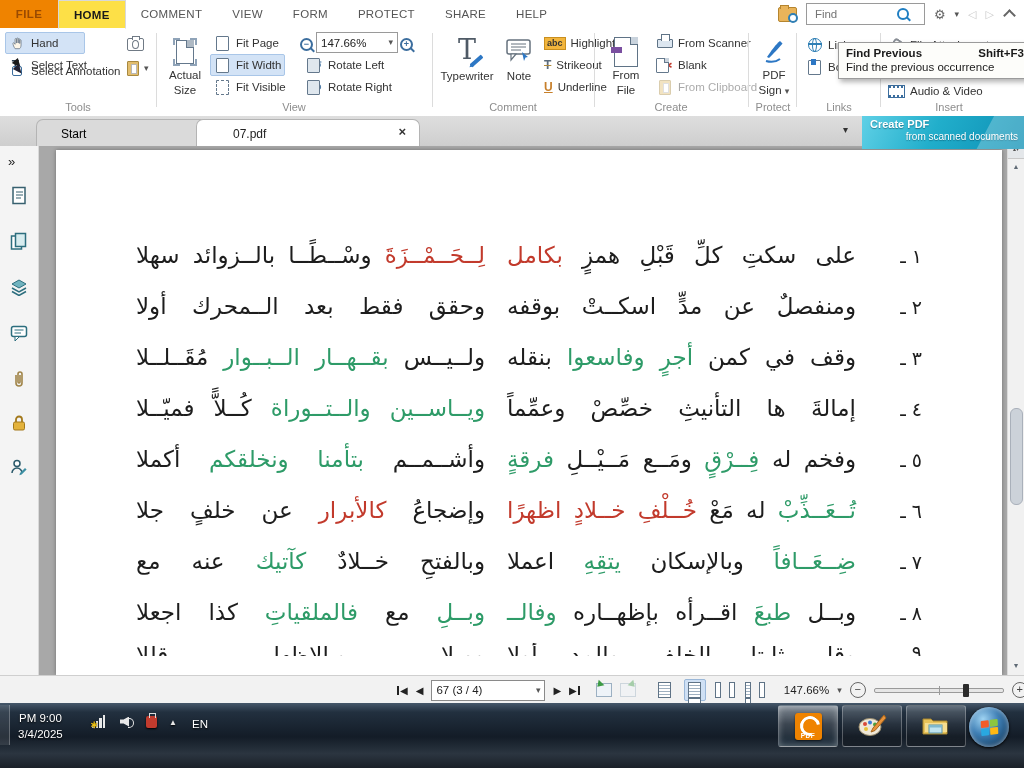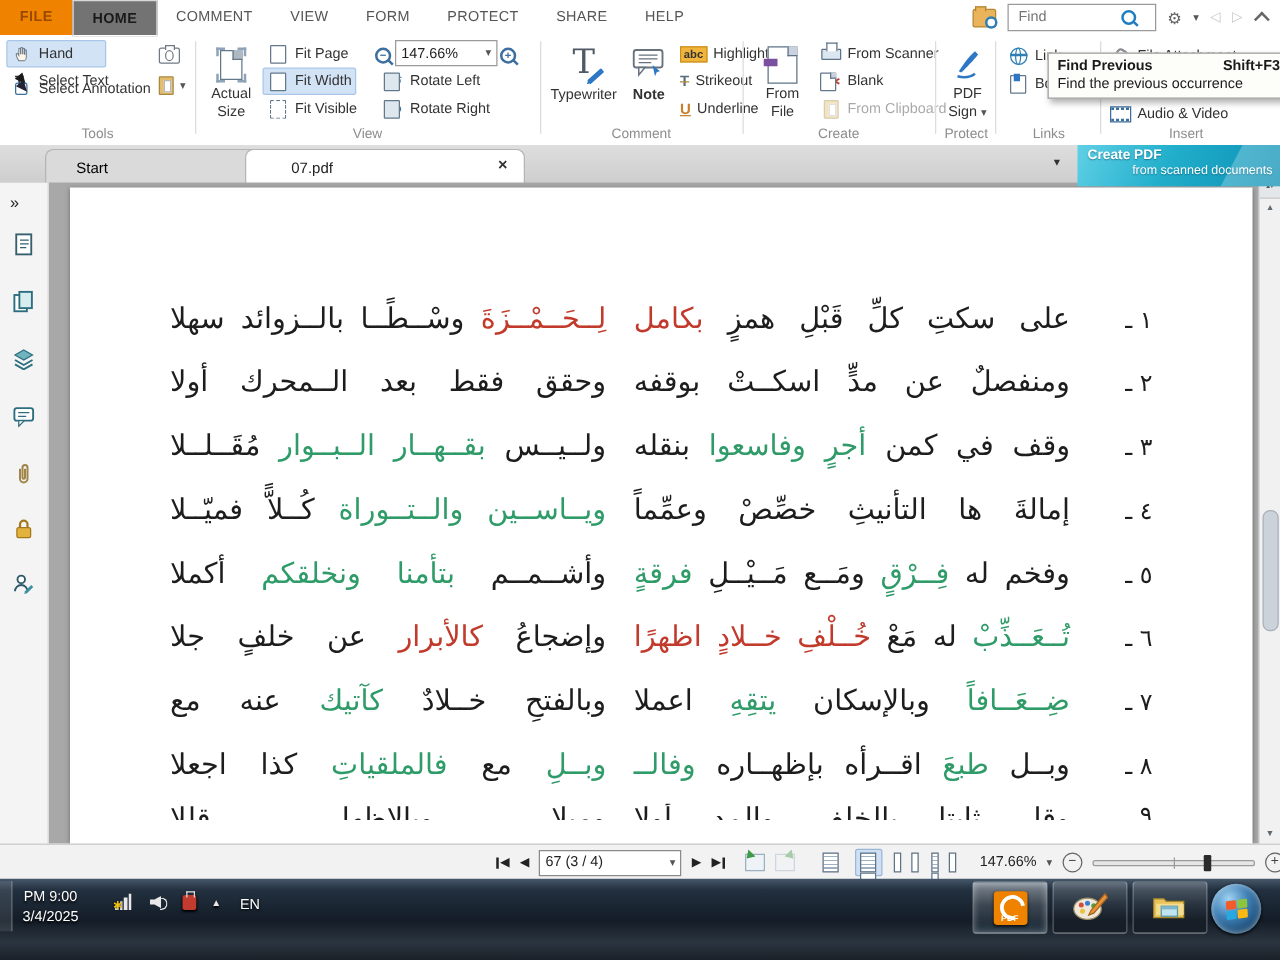--- a/index.html
+++ b/index.html
@@ -2,21 +2,21 @@
 <html><head>
 <meta charset="utf-8">
 <style>
   html,body{margin:0;padding:0;background:#555;}
   #app{position:relative;width:1024px;height:768px;background:#fff;overflow:hidden;
        font-family:"Liberation Sans",sans-serif;color:#333;-webkit-font-smoothing:antialiased;}
   
   .menubar{position:absolute;top:0;left:0;right:0;height:28px;background:#fff;border-bottom:1px solid #e3e3e3;display:flex;align-items:stretch;}
   .file-tab{width:58px;background:#ef8300;color:#9a4a00;font-weight:bold;font-size:11.5px;display:flex;align-items:center;justify-content:center;letter-spacing:.4px;}
   .mtab{padding:0 15px;font-size:11.5px;color:#555;display:flex;align-items:center;letter-spacing:.3px;cursor:default;}
-  .mtab.active{background:#737373;border:1px solid #d8d8d8;border-bottom:1px solid #fff;color:#1a1a1a;font-weight:bold;position:relative;z-index:2;margin-bottom:-1px;}
+  .mtab.active{background:#fde047;border:1px solid #d8d8d8;border-bottom:1px solid #fff;color:#1a1a1a;font-weight:bold;position:relative;z-index:2;margin-bottom:-1px;}
   .find-wrap{position:absolute;right:6px;top:0;height:28px;display:flex;align-items:center;gap:9px;}
   .i-foldersearch{width:17px;height:13px;background:#e9b45a;border:1px solid #b5852f;border-radius:2px;position:relative;}
   .i-foldersearch::before{content:"";position:absolute;top:-3px;left:1px;width:7px;height:3px;background:#e9b45a;border:1px solid #b5852f;border-bottom:none;}
   .i-foldersearch::after{content:"";position:absolute;right:-2px;bottom:-2px;width:6px;height:6px;border:2px solid #2f7fb5;border-radius:50%;background:#fff;}
   .find-box{width:108px;height:20px;border:1px solid #9a9a9a;background:#fff;display:flex;align-items:center;padding:0 3px 0 6px;}
   .find-box input{border:none;outline:none;width:80px;font-size:11.5px;color:#333;font-family:"Liberation Sans",sans-serif;}
   .i-mag{width:8px;height:8px;border:2px solid #1f7ec2;border-radius:50%;position:relative;flex:none;}
   .i-mag::after{content:"";position:absolute;width:5px;height:2px;background:#1f7ec2;transform:rotate(45deg);right:-4px;bottom:-2px;}
   .gear{font-size:13px;color:#666;line-height:1;}
   .caret{font-size:9px;color:#555;line-height:1;}
@@ -298,21 +298,21 @@
     </div>
     <div class="rsep" style="left:432px;"></div>
 
     <div class="rgroup" style="left:434px;width:158px;">
       <div class="rbig" style="left:2px;top:2px;width:60px;height:64px;">
         <span class="big-ic">
             <span class="tw-wrap"><span class="tw-T">T</span><span class="tw-pen"></span></span>
           </span>
         <span>Typewriter</span>
       </div>
-      <div class="rbig" style="left:64px;top:2px;width:40px;height:64px;font-weight:bold;">
+      <div class="rbig" style="left:64px;top:2px;width:40px;height:64px;">
         <span class="big-ic">
           <svg width="28" height="26" viewBox="0 0 28 26">
               <rect x="2" y="2" width="23" height="14" rx="2" fill="#fff" stroke="#66727e" stroke-width="1.5"></rect>
               <line x1="6" y1="6" x2="21" y2="6" stroke="#66727e"></line>
               <line x1="6" y1="9" x2="21" y2="9" stroke="#66727e"></line>
               <line x1="6" y1="12" x2="16" y2="12" stroke="#66727e"></line>
               <path d="M6 16 L6 22 L11 16 Z" fill="#fff" stroke="#66727e" stroke-width="1.2"></path>
               <path d="M17 14 l6 5 -2.5.5 L19 23 Z" fill="#2d77c4"></path>
             </svg>
         </span>

